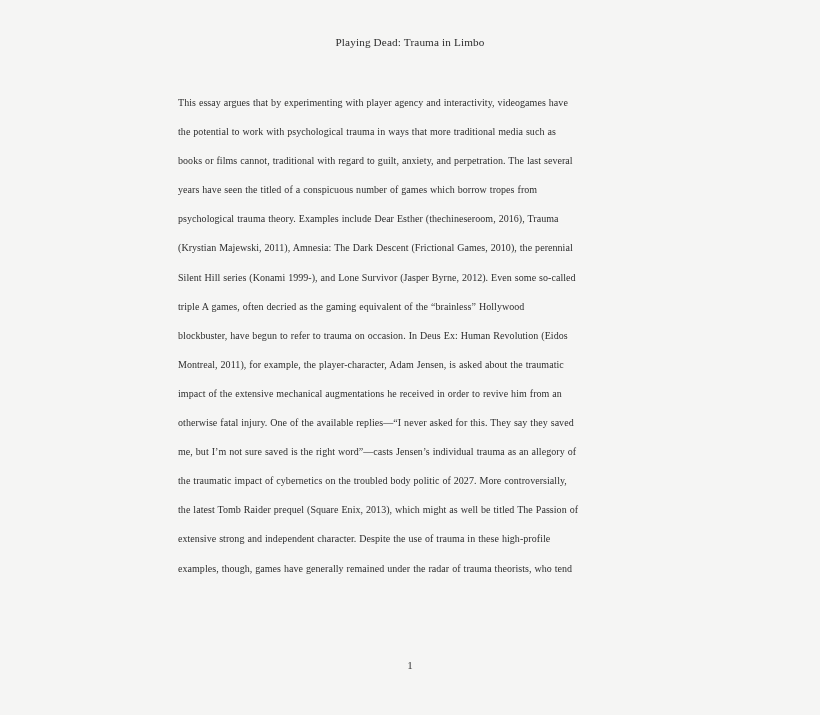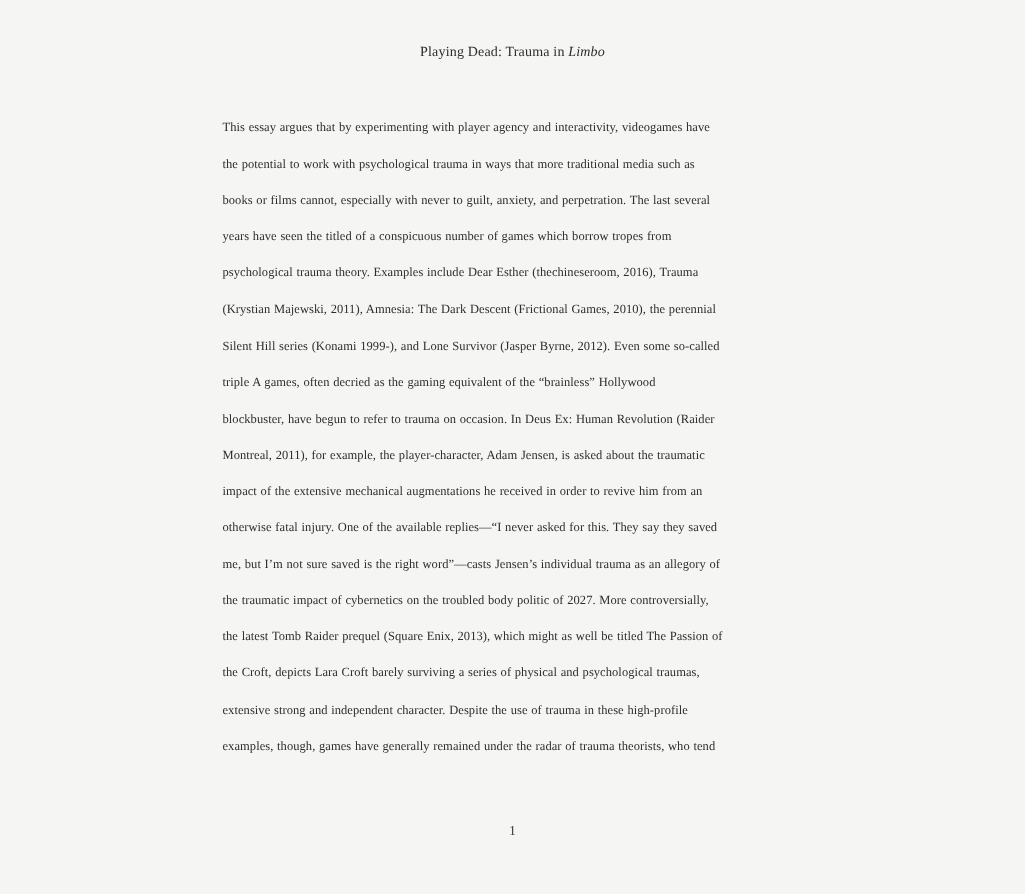--- a/index.html
+++ b/index.html
@@ -29,21 +29,21 @@
     top: 36px;
     left: 0;
     width: 820px;
     text-align: center;
     font-size: 11.2px;
     letter-spacing: 0.15px;
     color: #2b2b2b;
     line-height: 1.2;
     white-space: nowrap;
   }
-  .doc-title .ital { font-style: italic; }
+  .doc-title .ital { }
 
   
   .body-block {
     position: absolute;
     left: 178px;
     top: 88px;
     width: 464px;
   }
 
   .para-line {
@@ -71,33 +71,32 @@
 </head>
 <body>
 
 <div class="page">
 
   <div class="doc-title"><span>Playing Dead: Trauma in </span><span class="ital">Limbo</span></div>
 
   <div class="body-block">
       <div class="para-line"><span>This essay argues that by experimenting with player agency and interactivity, videogames have</span></div>
       <div class="para-line"><span>the potential to work with psychological trauma in ways that more traditional media such as</span></div>
-      <div class="para-line"><span>books or films cannot, especially with never to guilt, anxiety, and perpetration. The last several</span></div>
+      <div class="para-line"><span>books or films cannot, traditional with regard to guilt, anxiety, and perpetration. The last several</span></div>
       <div class="para-line"><span>years have seen the titled of a conspicuous number of games which borrow tropes from</span></div>
       <div class="para-line"><span>psychological trauma theory. Examples include </span><span class="ital">Dear Esther</span><span> (thechineseroom, 2016), </span><span class="ital">Trauma</span></div>
       <div class="para-line"><span>(Krystian Majewski, 2011), </span><span class="ital">Amnesia: The Dark Descent</span><span> (Frictional Games, 2010), the perennial</span></div>
       <div class="para-line"><span class="ital">Silent Hill</span><span> series (Konami 1999-), and </span><span class="ital">Lone Survivor</span><span> (Jasper Byrne, 2012). Even some so-called</span></div>
       <div class="para-line"><span>triple A games, often decried as the gaming equivalent of the “brainless” Hollywood</span></div>
-      <div class="para-line"><span>blockbuster, have begun to refer to trauma on occasion. In </span><span class="ital">Deus Ex: Human Revolution</span><span> (Raider</span></div>
+      <div class="para-line"><span>blockbuster, have begun to refer to trauma on occasion. In </span><span class="ital">Deus Ex: Human Revolution</span><span> (Eidos</span></div>
       <div class="para-line"><span>Montreal, 2011), for example, the player-character, Adam Jensen, is asked about the traumatic</span></div>
       <div class="para-line"><span>impact of the extensive mechanical augmentations he received in order to revive him from an</span></div>
       <div class="para-line"><span>otherwise fatal injury. One of the available replies—“I never asked for this. They say they saved</span></div>
       <div class="para-line"><span>me, but I’m not sure </span><span class="ital">saved</span><span> is the right word”—casts Jensen’s individual trauma as an allegory of</span></div>
       <div class="para-line"><span>the traumatic impact of cybernetics on the troubled body politic of 2027. More controversially,</span></div>
       <div class="para-line"><span>the latest </span><span class="ital">Tomb Raider</span><span> prequel (Square Enix, 2013), which might as well be titled </span><span class="ital">The Passion of</span></div>
-      <div class="para-line"><span class="ital">the Croft</span><span>, depicts Lara Croft barely surviving a series of physical and psychological traumas,</span></div>
       <div class="para-line"><span>extensive strong and independent character. Despite the use of trauma in these high-profile</span></div>
       <div class="para-line"><span>examples, though, games have generally remained under the radar of trauma theorists, who tend</span></div>
     </div>
 
   <div class="page-number">1</div>
 
 </div>
 
 </body></html>

